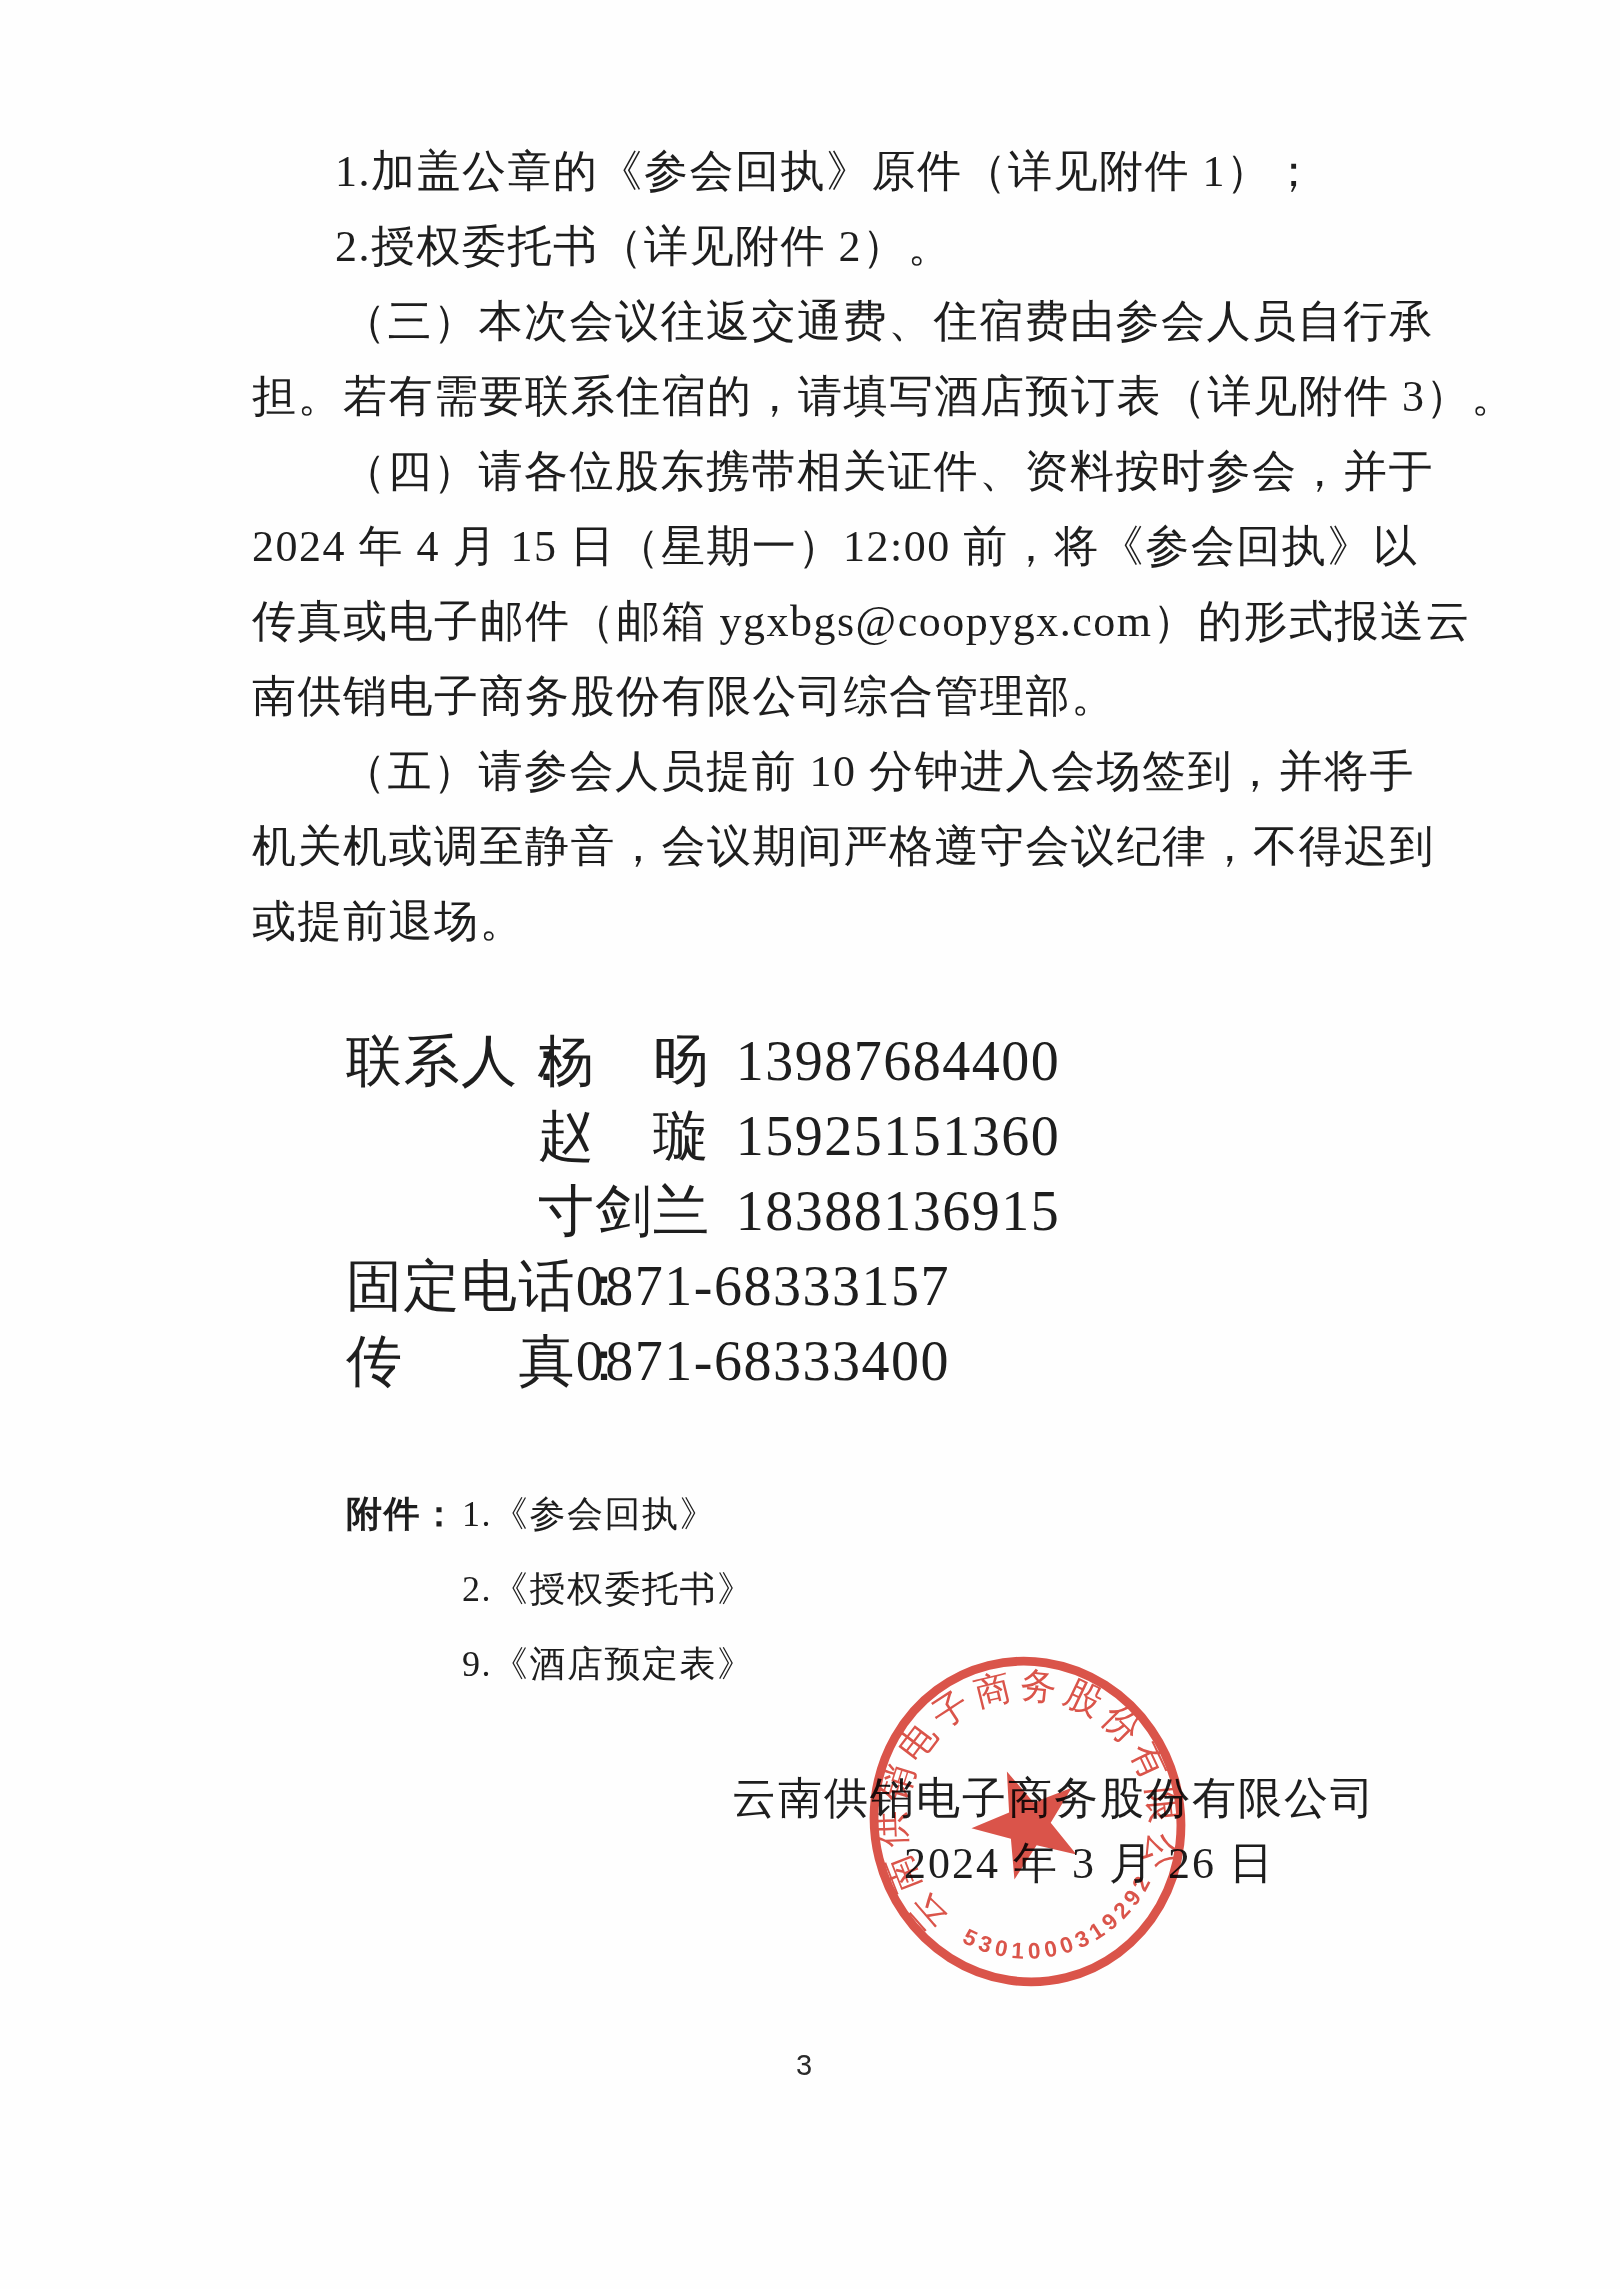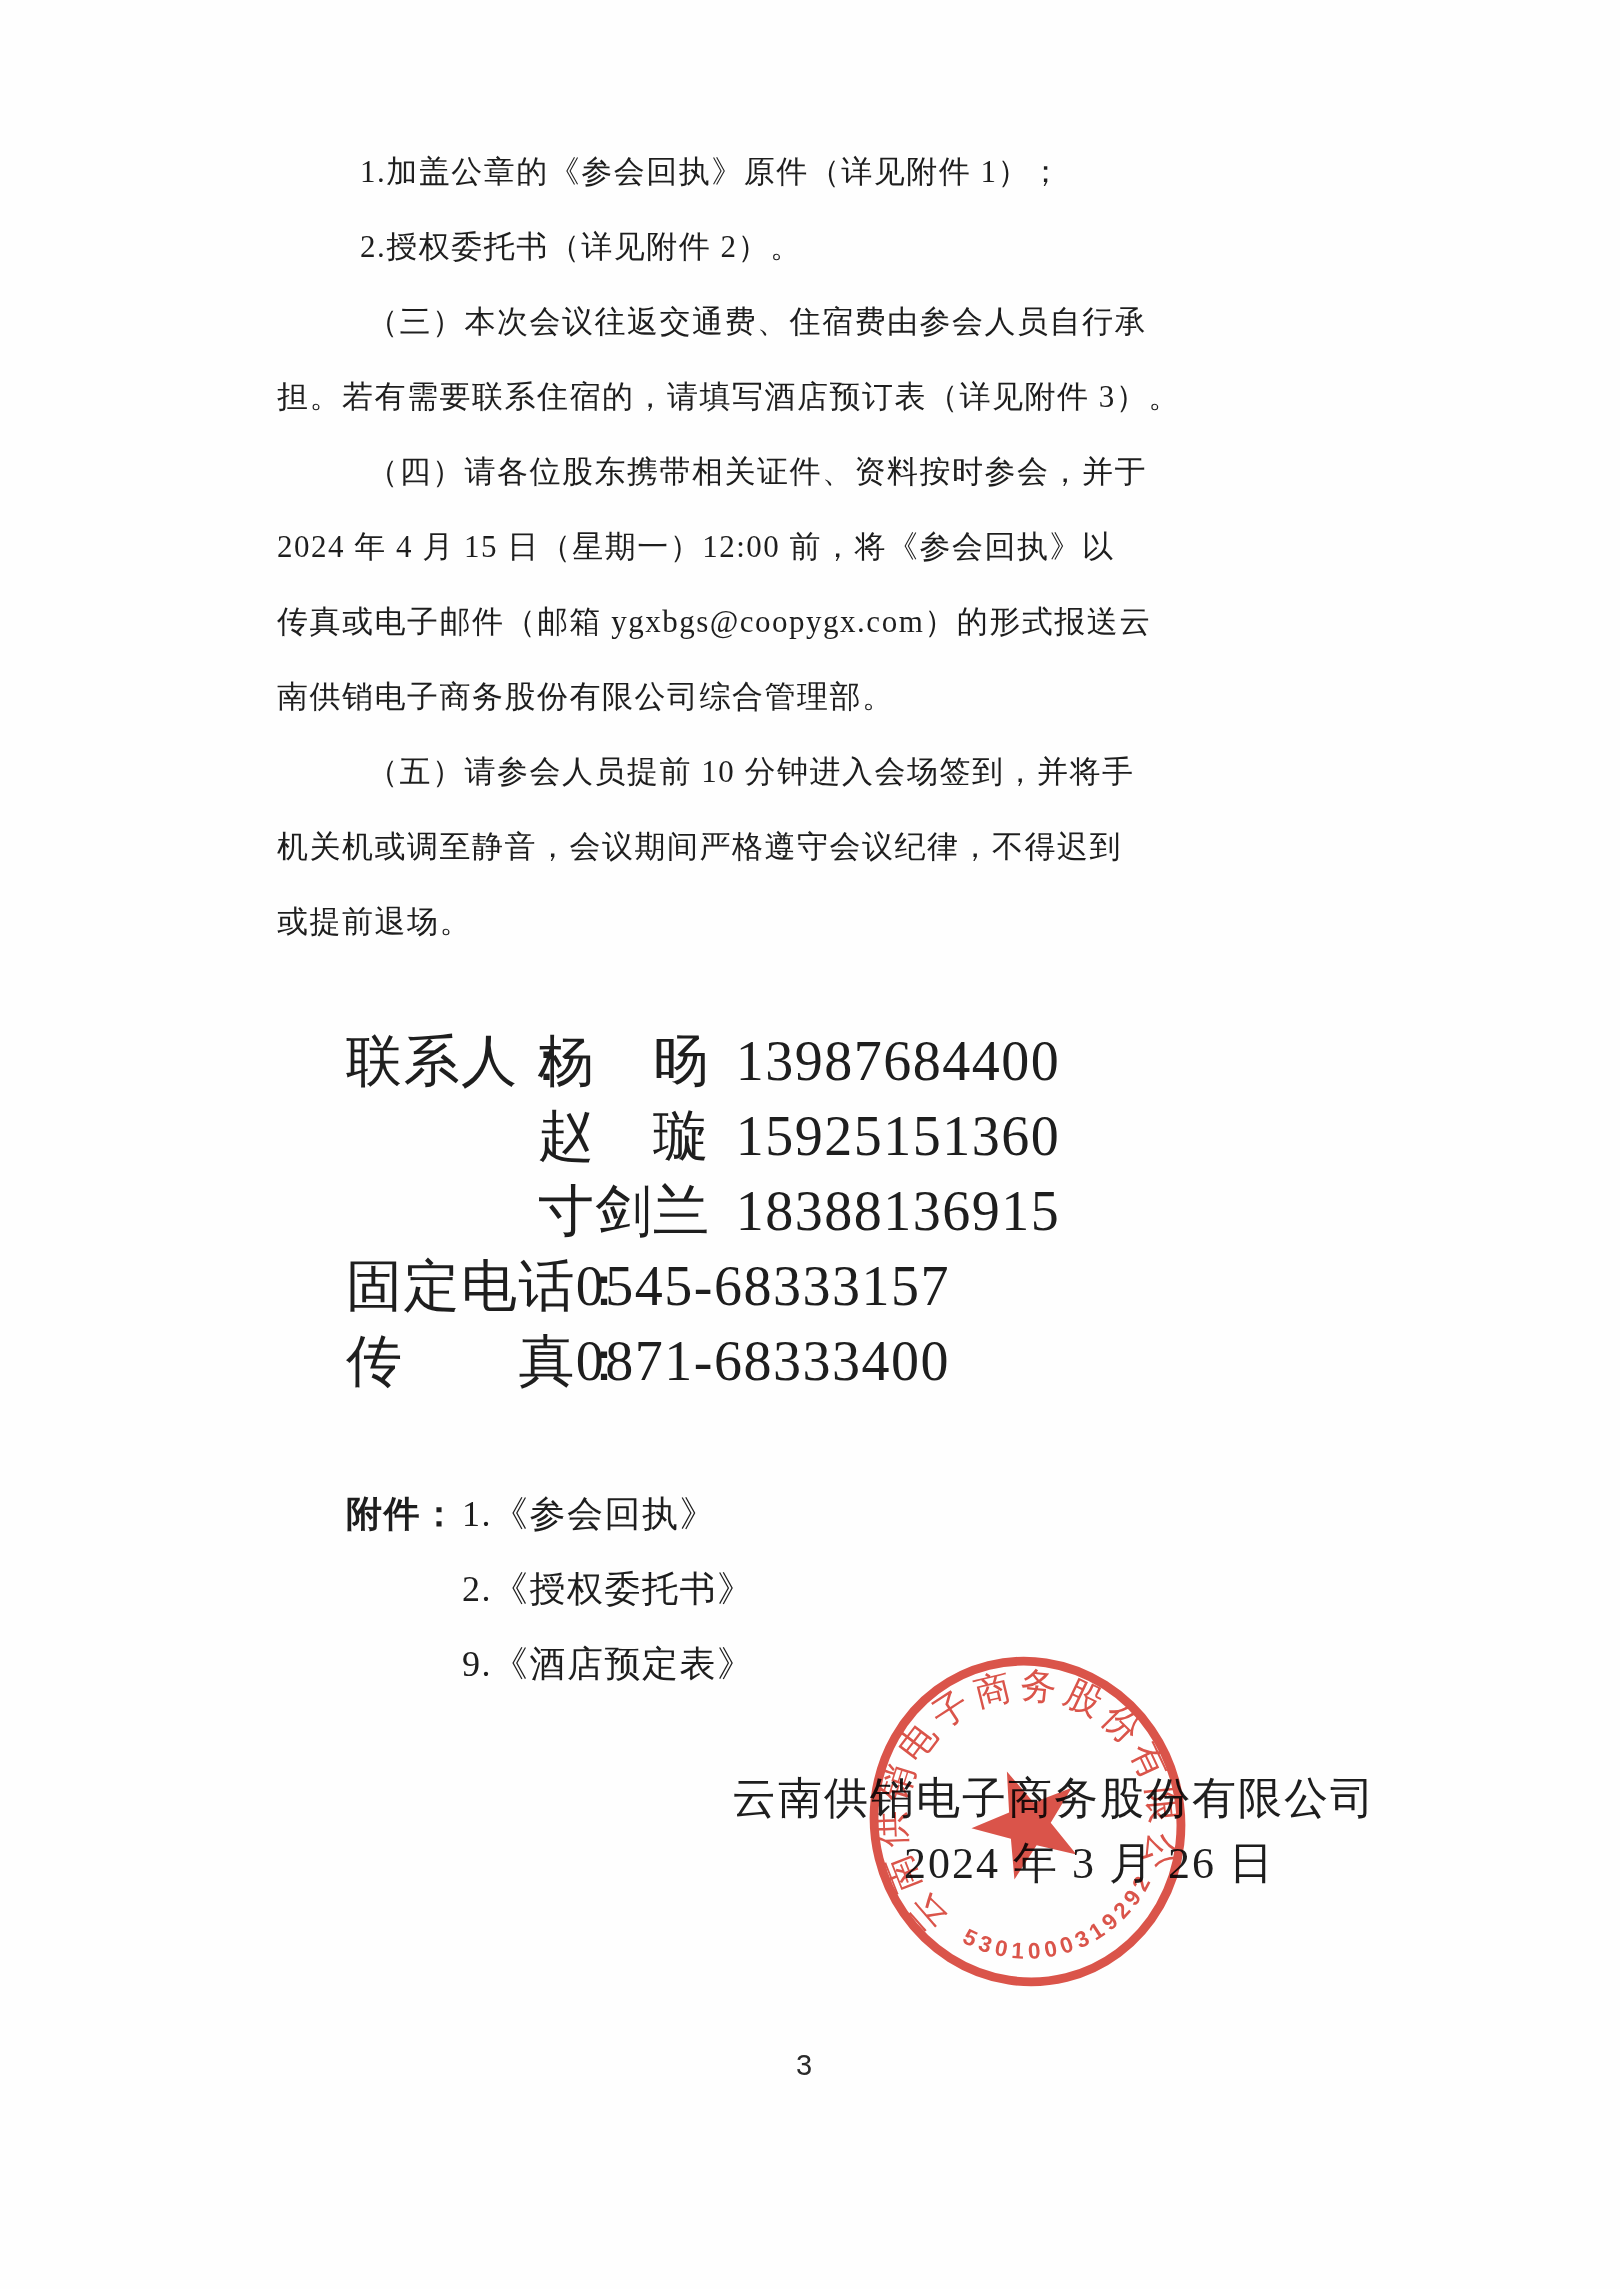--- a/index.html
+++ b/index.html
@@ -9,24 +9,23 @@
     margin:0 auto;
     background:#fefefe;
     font-family:"Liberation Serif","DejaVu Serif",serif;
     color:#1e1e1e;
     overflow:hidden;
   }
   .bodytext{
     position:absolute;
     left:252px;top:134px;
     width:1186px;
-    font-size:31px;
+    font-size:44px;
     line-height:75px;
     letter-spacing:1.5px;
-    margin-left:25px;
   }
   .line{white-space:nowrap;height:75px;}
   .ind-list{padding-left:83px;}
   .ind-par{padding-left:90px;}
 
   .contacts{
     position:absolute;
     left:252px;top:1024px;
     font-size:56px;line-height:75px;letter-spacing:1.5px;
   }
@@ -89,21 +88,21 @@
     <div class="c-row">
       <span class="c-label">联系人：</span><span class="c-name">杨　旸</span><span class="c-phone">13987684400</span>
     </div>
     <div class="c-row">
       <span class="c-spacer"></span><span class="c-name">赵　璇</span><span class="c-phone">15925151360</span>
     </div>
     <div class="c-row">
       <span class="c-spacer"></span><span class="c-name">寸剑兰</span><span class="c-phone">18388136915</span>
     </div>
     <div class="c-row">
-      <span class="c-biglabel">固定电话：</span><span class="c-phone">0545-68333157</span>
+      <span class="c-biglabel">固定电话：</span><span class="c-phone">0871-68333157</span>
     </div>
     <div class="c-row">
       <span class="c-biglabel">传　　真：</span><span class="c-phone">0871-68333400</span>
     </div>
   </div>
 
   <div class="attachments">
     <div class="a-row">
       <span class="a-label">附件：</span><span>1.《参会回执》</span>
     </div>

